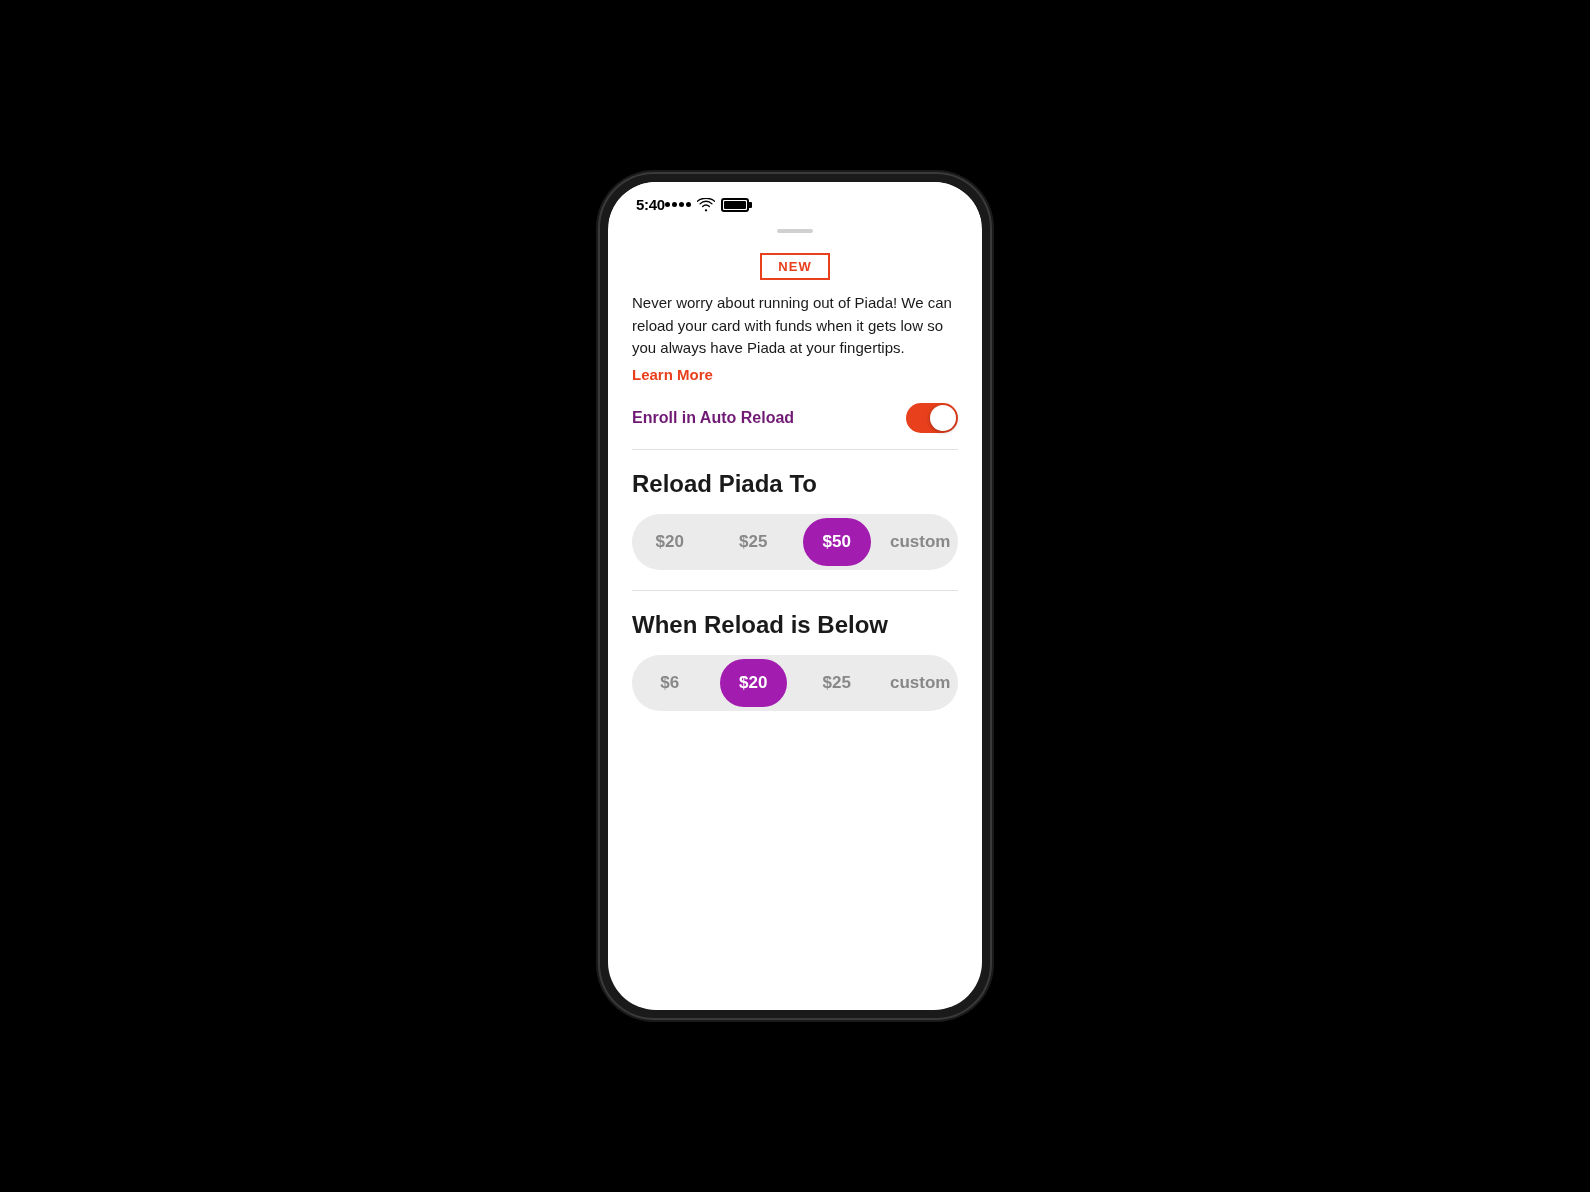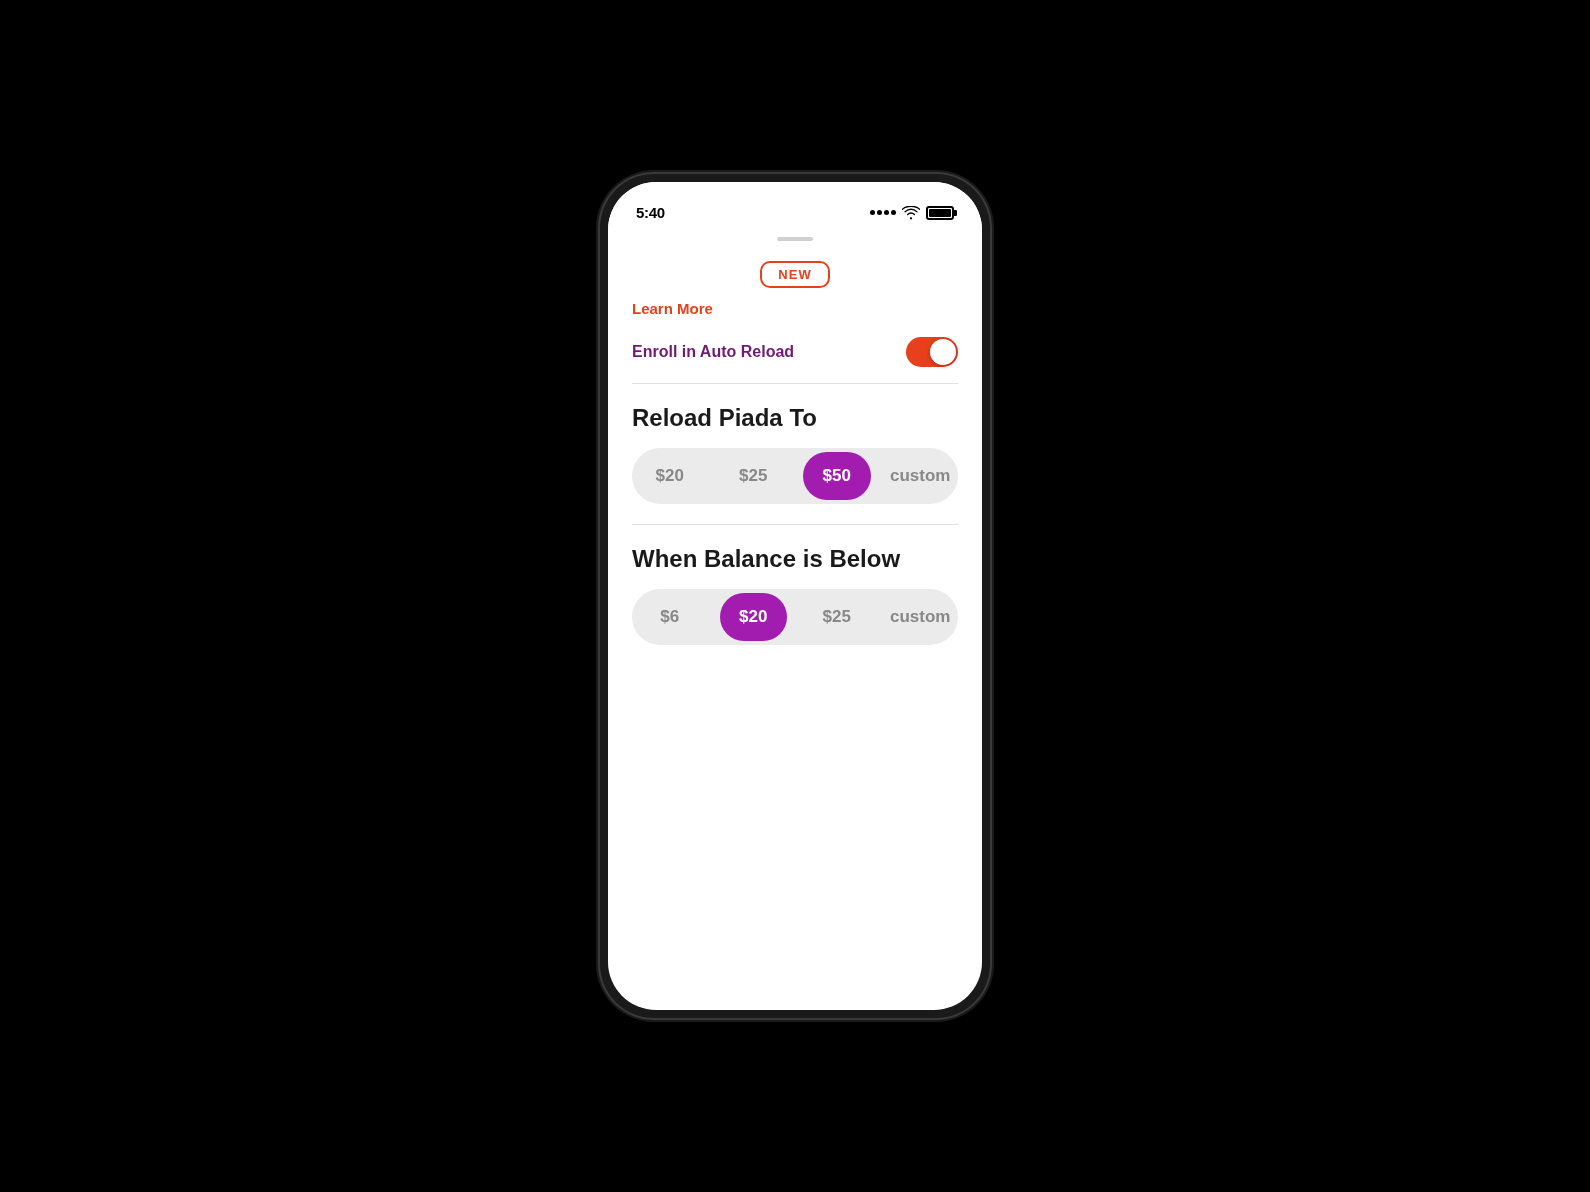--- a/index.html
+++ b/index.html
@@ -55,23 +55,22 @@
       background: #fff;
       border-radius: 48px;
       overflow: hidden;
       display: flex;
       flex-direction: column;
     }
 
     
     .status-bar {
       background: #fff;
-      padding: 22px 28px 8px;
-      display: flex;
-      justify-content: space-between;
+      padding: 14px 28px 8px;
+      display: flex;
       align-items: center;
       flex-shrink: 0;
     }
 
     .status-time {
       font-size: 15px;
       font-weight: 600;
       color: #000;
       letter-spacing: -0.3px;
     }
@@ -162,21 +161,21 @@
 
     
     .new-badge-container {
       display: flex;
       justify-content: center;
       margin-bottom: 12px;
     }
 
     .new-badge {
       border: 2.5px solid #e8401c;
-      border-radius: 10px;
+      border-radius: 0;
       padding: 4px 16px;
       color: #e8401c;
       font-size: 13px;
       font-weight: 700;
       letter-spacing: 1px;
     }
 
     
     .page-title {
       text-align: center;
@@ -323,20 +322,21 @@
     <div class="content">
 
       
       <div class="new-badge-container">
         <div class="new-badge">NEW</div>
       </div>
 
       
 
       
+      <p class="description">Never worry about running out of Piada! We can reload your card with funds when it gets low so you always have Piada at your fingertips.</p>
 
       
       <a class="learn-more">Learn More</a>
 
       
       <div class="toggle-row">
         <span class="toggle-label">Enroll in Auto Reload</span>
         <div class="toggle-switch">
           <div class="toggle-knob"></div>
         </div>
@@ -358,21 +358,21 @@
           <span>$50</span>
         </div>
         <div class="amount-pill inactive">
           <span>custom</span>
         </div>
       </div>
 
       <div class="divider"></div>
 
       
-      <h2 class="section-title">When Balance is Below</h2>
+      <h2 class="section-title">When Reload is Below</h2>
 
       <div class="amount-group">
         <div class="amount-pill inactive">
           <span>$6</span>
         </div>
         <div class="amount-pill active">
           <span>$20</span>
         </div>
         <div class="amount-pill inactive">
           <span>$25</span>

